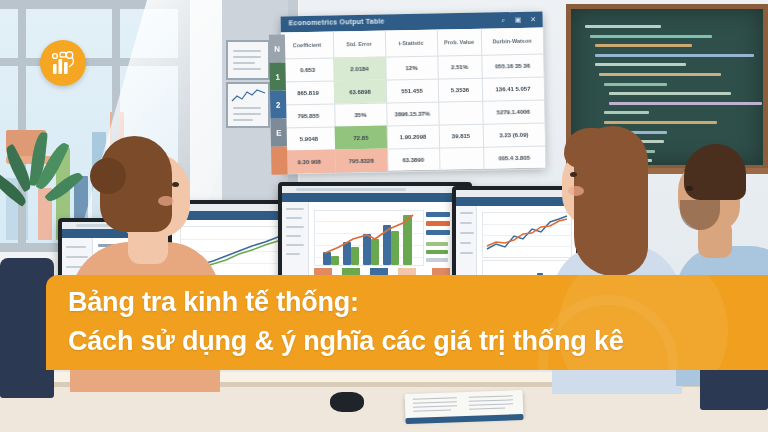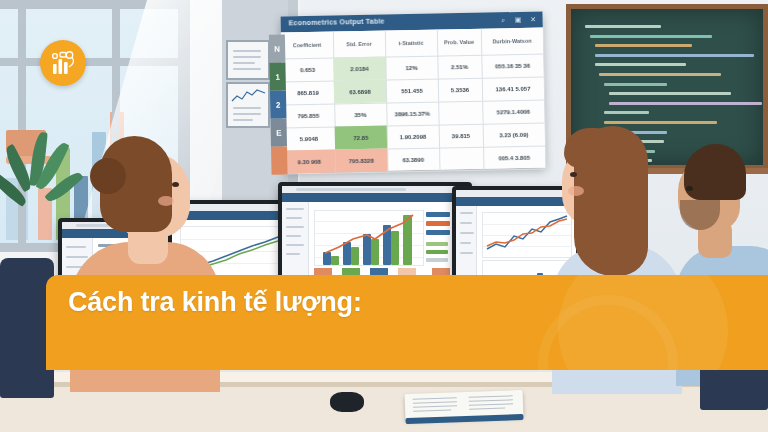--- a/index.html
+++ b/index.html
@@ -436,17 +436,18 @@
     <div class="abs" style="left:24px;top:44px;width:7px;height:5px;border-radius:50%;background:#2b2118;"></div>
   </div>
 
   <div class="abs chair" style="left:0;top:258px;width:54px;height:140px;"></div>
   <div class="abs chair" style="left:700px;top:300px;width:68px;height:110px;"></div>
 
   <div class="abs banner">
     <div class="banner-wm"></div>
     <div class="banner-wm2"></div>
     <div class="banner-txt">
-      <div>Cách tra kinh tế lượng:</div>
+      <div>Bảng tra kinh tế thống:</div>
+      <div>Cách sử dụng &amp; ý nghĩa các giá trị thống kê</div>
     </div>
   </div>
 
 </div>
 
 </body></html>

